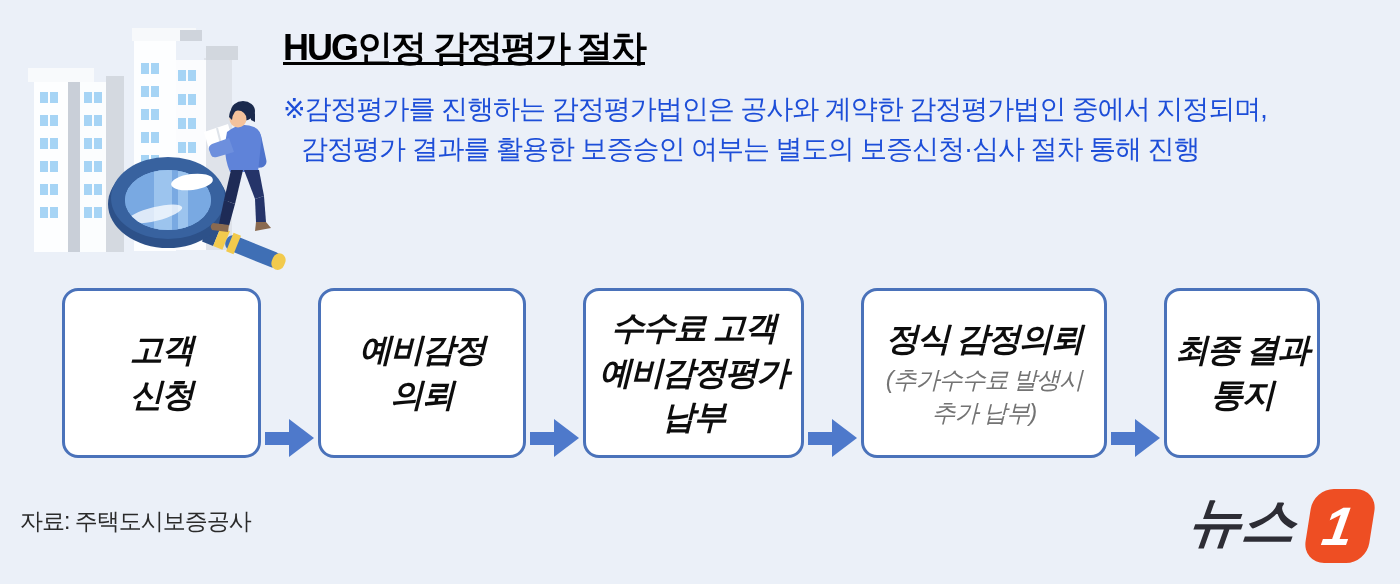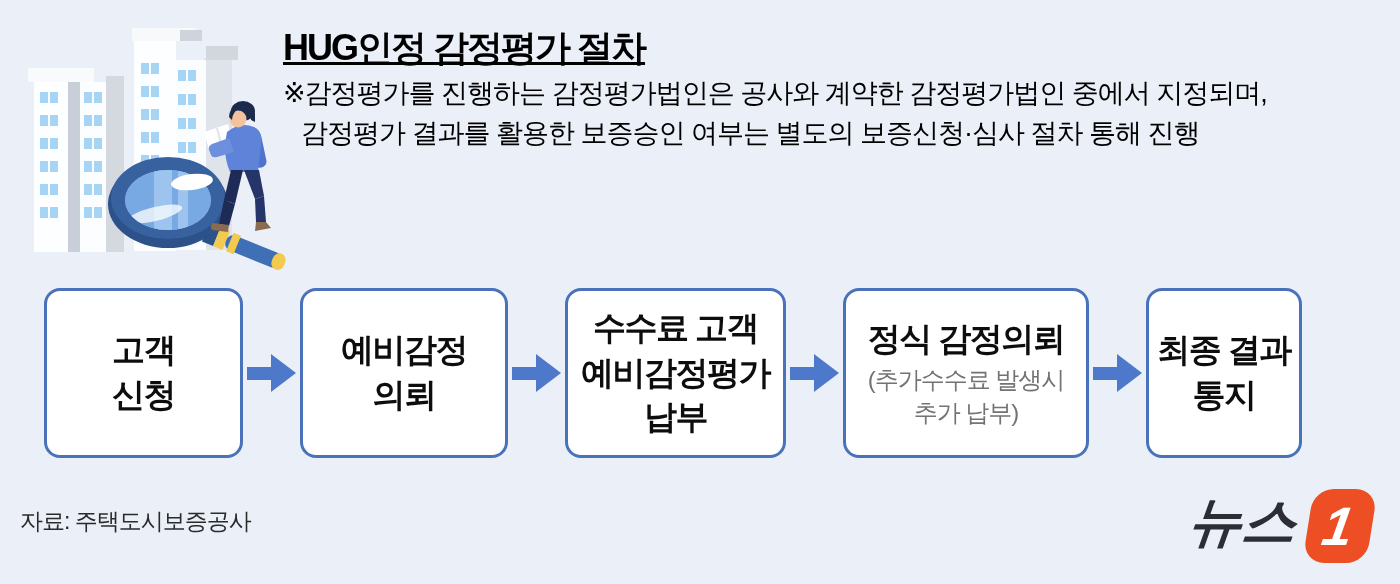--- a/index.html
+++ b/index.html
@@ -8,24 +8,24 @@
     font-family:"Liberation Sans","DejaVu Sans",sans-serif;
     background:#ebf0f8;
     position:relative;
     overflow:hidden;
     color:#111;
   }
   .illu { position:absolute; left:8px; top:8px; }
 
   .header { position:absolute; left:283px; top:24px; width:1100px; }
   .title { font-size:36px; font-weight:800; letter-spacing:-2px; color:#000000;text-decoration:underline; }
-  .note { font-size:27px; line-height:40px; color:#000000; letter-spacing:-1px; }
+  .note { margin-top:16px; font-size:27px; line-height:40px; color:#1d4ed8; letter-spacing:-1px; }
   .note-line.indent { padding-left:18px; }
 
-  .flow { position:absolute; left:44px; top:288px; width:1312px; display:flex; align-items:center; }
+  .flow { position:absolute; left:62px; top:288px; width:1312px; display:flex; align-items:flex-end;font-style:italic; }
   .step {
     background:#ffffff;
     border:3px solid #4a72ba;
     border-radius:16px;
     height:170px;
     display:flex; flex-direction:column; justify-content:center; align-items:center;
     text-align:center;
     font-weight:700; font-size:33px; line-height:1.36; letter-spacing:-1.5px;
     color:#0d0d0d;
     flex:none;

